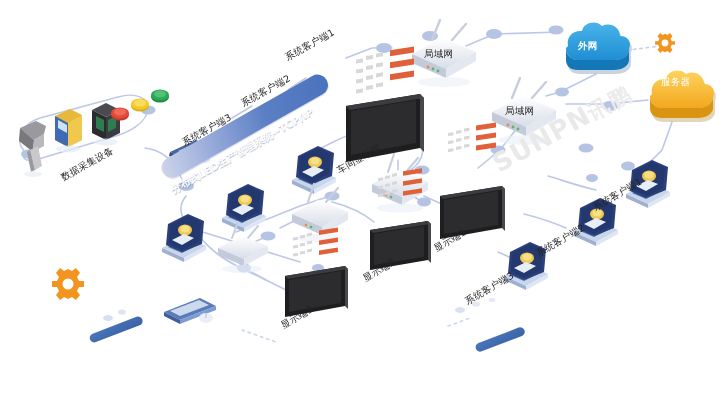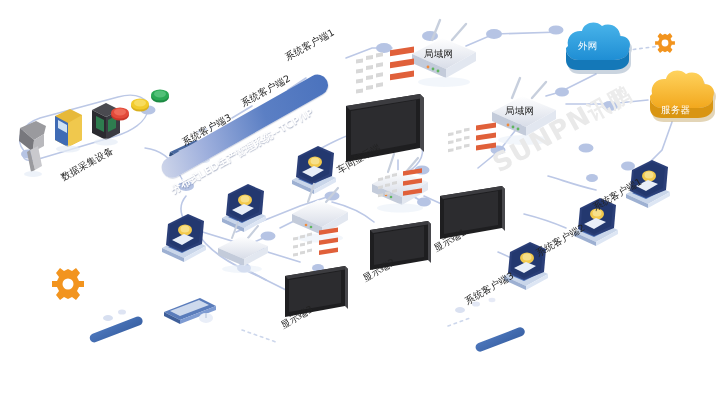--- a/index.html
+++ b/index.html
@@ -497,22 +497,22 @@
 
   <div class="lbl rot" style="left:62px;top:172px;">数据采集设备</div>
 
   <div class="lbl rot" style="left:183px;top:137px;">系统客户端3</div>
   <div class="lbl rot" style="left:242px;top:98px;">系统客户端2</div>
   <div class="lbl rot" style="left:286px;top:52px;">系统客户端1</div>
 
   <div class="lbl" style="left:424px;top:48px;">局域网</div>
   <div class="lbl" style="left:505px;top:105px;">局域网</div>
 
-  <div class="lbl" style="left:578px;top:40px;color:#ffffff;">外网</div>
-  <div class="lbl" style="left:661px;top:104px;color:#ffffff;">服务器</div>
+  <div class="lbl" style="left:578px;top:40px;color:#ffffff;font-weight:bold;">外网</div>
+  <div class="lbl" style="left:661px;top:76px;color:#ffffff;">服务器</div>
 
   <div class="lbl rot2" style="left:338px;top:165px;">车间显示端</div>
   <div class="lbl rot2" style="left:435px;top:243px;">显示端1</div>
   <div class="lbl rot2" style="left:364px;top:273px;">显示端2</div>
   <div class="lbl rot2" style="left:282px;top:320px;">显示端3</div>
 
   <div class="lbl rot2" style="left:594px;top:202px;">系统客户端1</div>
   <div class="lbl rot2" style="left:537px;top:248px;">系统客户端2</div>
   <div class="lbl rot2" style="left:466px;top:296px;">系统客户端3</div>
 

